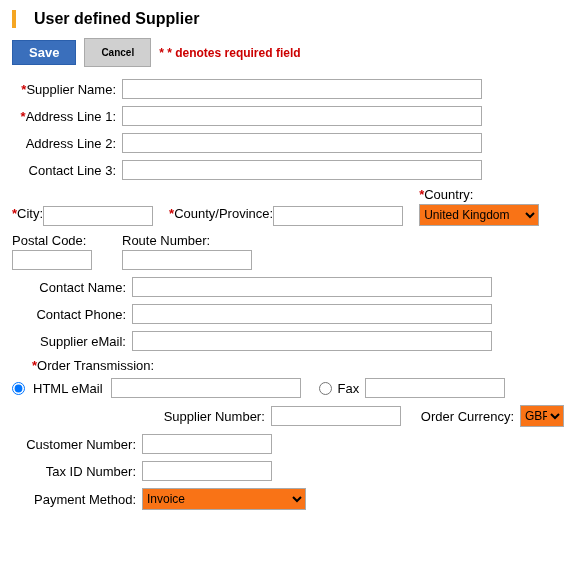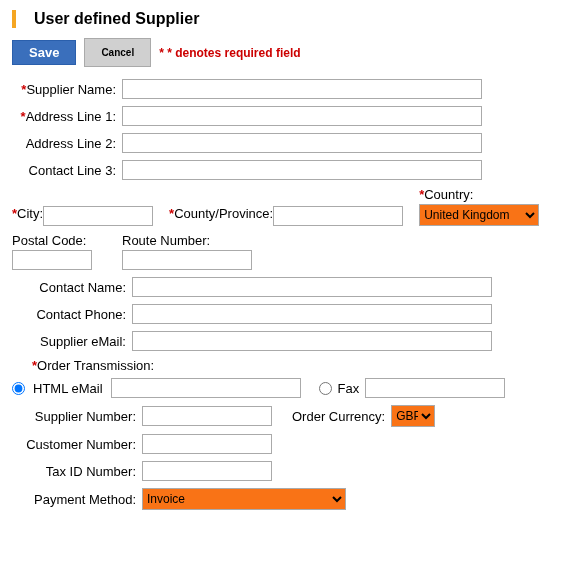--- a/index.html
+++ b/index.html
@@ -210,21 +210,21 @@
       <input type="radio" name="order_transmission" checked="" style="">
       <label>HTML eMail</label>
       <input type="text" style="width: 190px; border: 1px solid rgb(170, 170, 170); height: 20px; font-size: 12px; padding: 1px 3px;" value="">
       <div class="fax-section">
         <input type="radio" name="order_transmission" style="">
         <label>Fax</label>
         <input type="text" style="width: 140px; border: 1px solid rgb(170, 170, 170); height: 20px; font-size: 12px; padding: 1px 3px;" value="">
       </div>
     </div>
 
-    <div style="display:flex; align-items:center; margin-bottom:7px;">
+    <div style="display:flex; align-items:center; margin-bottom:7px;justify-content:flex-end;">
       <span style="min-width:130px; text-align:right; padding-right:6px; font-size:13px; white-space:nowrap;">Supplier Number:</span>
       <input type="text" style="width: 130px; border: 1px solid rgb(170, 170, 170); height: 20px; font-size: 12px; padding: 1px 3px;" value="">
       <div class="order-currency-section">
         <label>Order Currency:</label>
         <select style="width:44px;">
           <option selected="">GBP</option>
           <option>USD</option>
           <option>EUR</option>
           <option>CAD</option>
           <option>AUD</option>
@@ -237,21 +237,21 @@
       <input type="text" style="width: 130px; border: 1px solid rgb(170, 170, 170); height: 20px; font-size: 12px; padding: 1px 3px;" value="">
     </div>
 
     <div style="display:flex; align-items:center; margin-bottom:7px;">
       <span style="min-width:130px; text-align:right; padding-right:6px; font-size:13px; white-space:nowrap;">Tax ID Number:</span>
       <input type="text" style="width: 130px; border: 1px solid rgb(170, 170, 170); height: 20px; font-size: 12px; padding: 1px 3px;" value="">
     </div>
 
     <div style="display:flex; align-items:center; margin-bottom:7px;">
       <span style="min-width:130px; text-align:right; padding-right:6px; font-size:13px; white-space:nowrap;">Payment Method:</span>
-      <select style="width:204px;">
+      <select style="width:164px;">
         <option selected="">Invoice</option>
         <option>Credit Card</option>
         <option>Purchase Order</option>
         <option>Electronic Funds Transfer</option>
       </select>
     </div>
 
   </div>
 </div>
 

